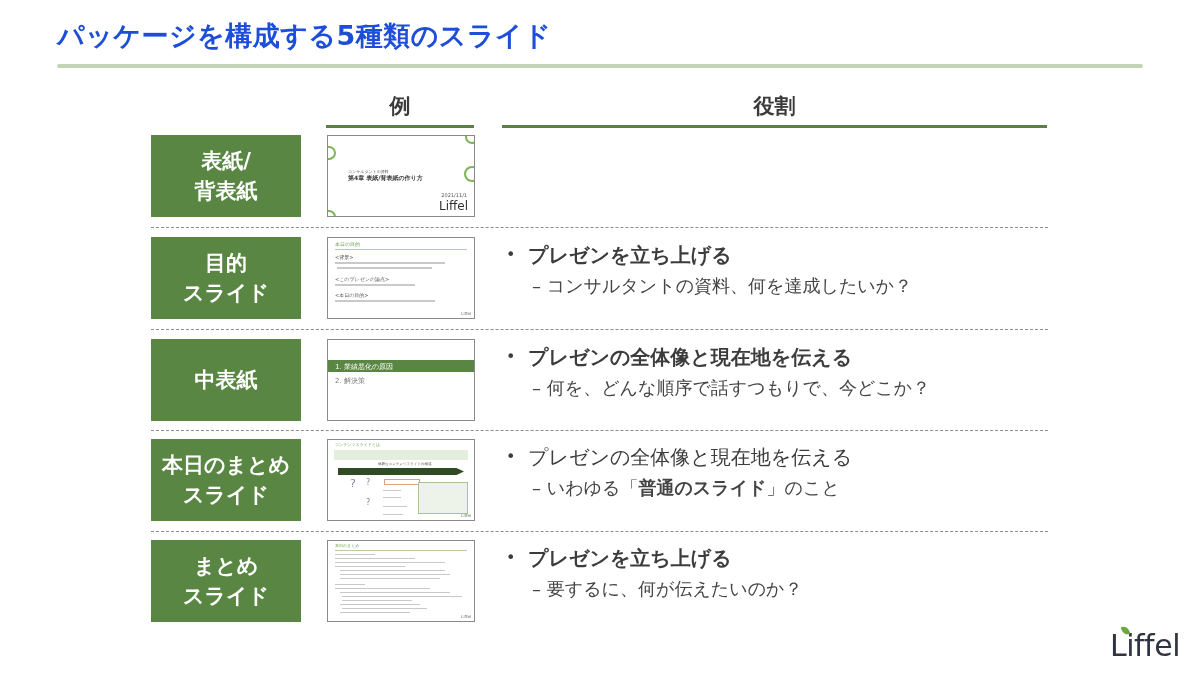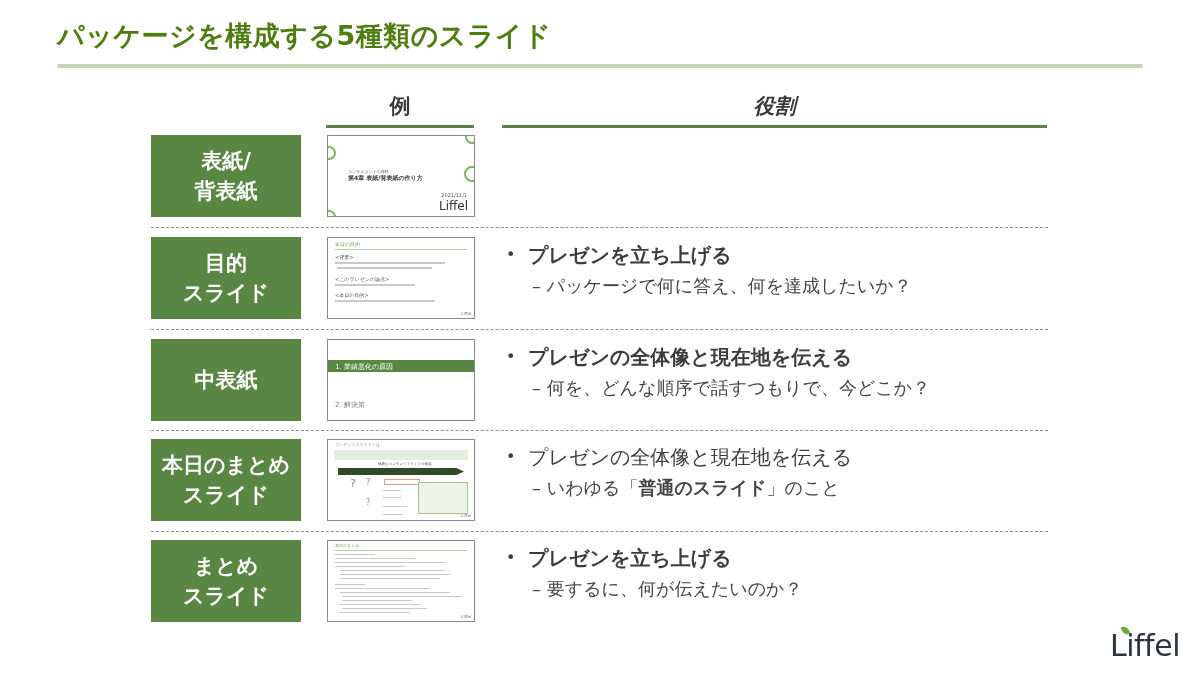--- a/index.html
+++ b/index.html
@@ -1,24 +1,24 @@
 <!DOCTYPE html>
 <html><head>
 <meta charset="utf-8">
 <style>
   * { box-sizing: border-box; margin: 0; padding: 0; }
   html, body { width: 1200px; height: 675px; background: #ffffff; overflow: hidden; }
   body { position: relative; font-family: "DejaVu Sans", "Liberation Sans", sans-serif; color: #3c3c3c; }
 
-  .title { position: absolute; left: 57px; top: 18px; font-size: 27px; font-weight: bold; color: #4d7c0f; letter-spacing: 0.5px; white-space: nowrap; }
+  .title { position: absolute; left: 57px; top: 18px; font-size: 27px; font-weight: bold; color: #1d4ed8; letter-spacing: 0.5px; white-space: nowrap; }
   .title-rule { position: absolute; left: 57px; top: 64px; width: 1086px; height: 4px; background: #c2d6b5; border-radius: 2px; }
 
   .col-head { position: absolute; top: 92px; font-size: 21px; font-weight: bold; color: #3a3a3a; text-align: center; }
   .col-head.ex { left: 326px; width: 148px; }
-  .col-head.role { left: 502px; width: 545px; font-style: italic; }
+  .col-head.role { left: 502px; width: 545px; }
   .col-rule { position: absolute; top: 125px; height: 3px; background: #5a8048; }
   .col-rule.ex { left: 326px; width: 148px; }
   .col-rule.role { left: 502px; width: 545px; }
 
   .row { position: absolute; left: 151px; width: 897px; height: 82px; }
   .label-box { position: absolute; left: 0; top: 0; width: 150px; height: 82px; background: #5a8643; color: #ffffff; font-weight: bold; font-size: 21px; line-height: 30px; display: flex; flex-direction: column; align-items: center; justify-content: center; text-align: center; }
   .thumb { position: absolute; left: 176px; top: 0; width: 148px; height: 82px; border: 1.5px solid #8a8a8a; background: #fff; overflow: hidden; }
   .role-text { position: absolute; left: 355px; top: 2px; }
   .bullet { font-size: 20px; color: #3c3c3c; white-space: nowrap; height: 32px; line-height: 32px; }
   .bullet .dot { display: inline-block; width: 22px; font-size: 16px; vertical-align: top; }
@@ -77,33 +77,33 @@
     <div class="tline" style="left:7px;top:24px;width:110px;"></div>
     <div class="tline" style="left:9px;top:29px;width:95px;"></div>
     <div class="tiny" style="left:7px;top:38px;">&lt;このプレゼンの論点&gt;</div>
     <div class="tline" style="left:7px;top:46px;width:80px;"></div>
     <div class="tiny" style="left:7px;top:54px;">&lt;本日の目的&gt;</div>
     <div class="tline" style="left:7px;top:62px;width:100px;"></div>
     <div class="mini-logo">Liffel</div>
   </div>
   <div class="role-text">
     <div class="bullet"><span class="dot">•</span><span class="b">プレゼンを立ち上げる</span></div>
-    <div class="sub">– パッケージで何に答え、何を達成したいか？</div>
+    <div class="sub">– コンサルタントの資料、何を達成したいか？</div>
   </div>
 </div>
 <div class="divider" style="top:329px;"></div>
 
 <div class="row" style="top:339px;">
   <div class="label-box">
     <div>中表紙</div>
   </div>
   <div class="thumb">
     <div style="position:absolute;left:0;top:20px;width:100%;height:12px;background:#5a8643;"></div>
     <div class="tiny" style="left:7px;top:22px;color:#fff;font-size:7px;">1. 業績悪化の原因</div>
-    <div class="tiny" style="left:7px;top:60px;color:#777;font-size:7px;">2. 解決策</div>
+    <div class="tiny" style="left:7px;top:36px;color:#777;font-size:7px;">2. 解決策</div>
   </div>
   <div class="role-text">
     <div class="bullet"><span class="dot">•</span><span class="b">プレゼンの全体像と現在地を伝える</span></div>
     <div class="sub">– 何を、どんな順序で話すつもりで、今どこか？</div>
   </div>
 </div>
 <div class="divider" style="top:430px;"></div>
 
 <div class="row" style="top:439px;">
   <div class="label-box">

